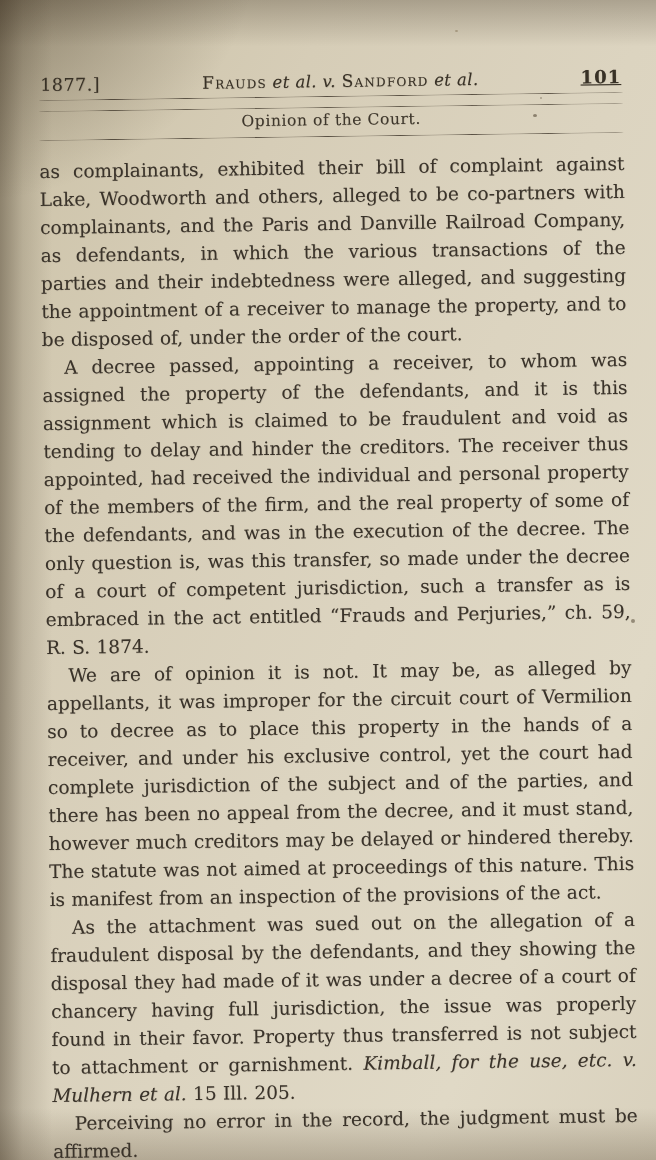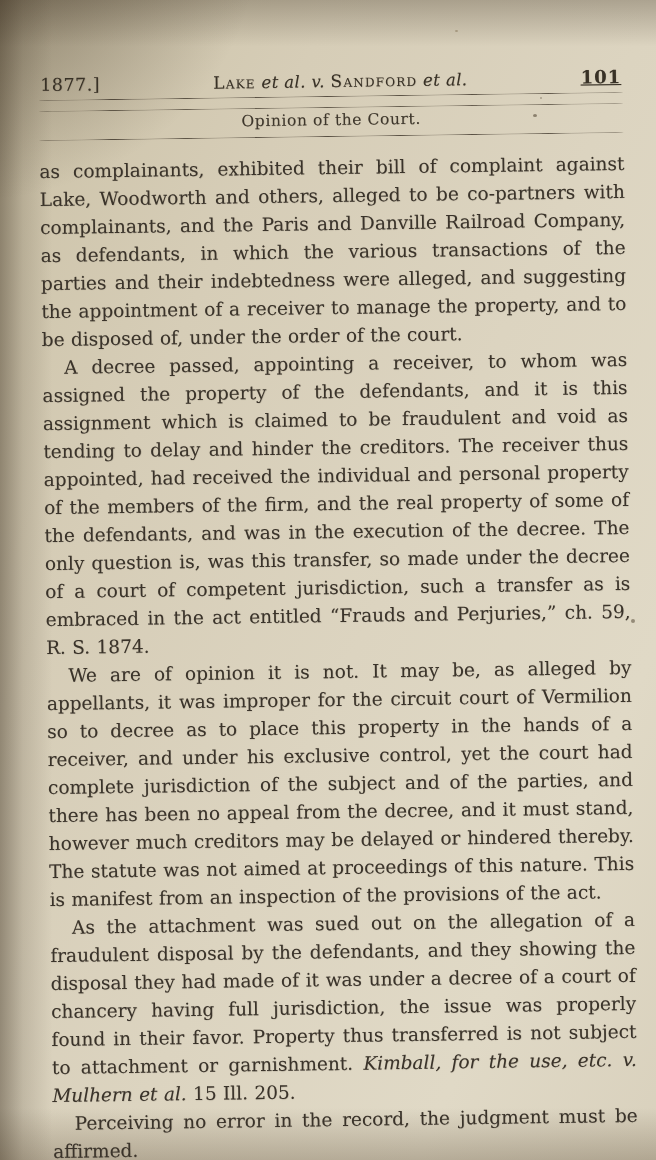--- a/index.html
+++ b/index.html
@@ -108,21 +108,21 @@
 <div class="sheet">
   <div class="speck speck-1"></div>
   <div class="speck speck-2"></div>
   <div class="speck speck-3"></div>
   <div class="speck speck-4"></div>
 
   <div class="content">
 
     <div class="header-row">
       <span class="year">1877.]</span>
-      <span class="case-title"><span class="sc">Lake</span><span class="it"> et al. v. </span><span class="sc">Sandford</span><span class="it"> et al.</span></span>
+      <span class="case-title"><span class="sc">Frauds</span><span class="it"> et al. v. </span><span class="sc">Sandford</span><span class="it"> et al.</span></span>
       <span class="pagenum">101</span>
     </div>
 
     <div class="rule rule-1"></div>
     <div class="rule rule-2"></div>
 
     <div class="running-head">Opinion of the Court.</div>
 
     <div class="rule rule-3"></div>
 

